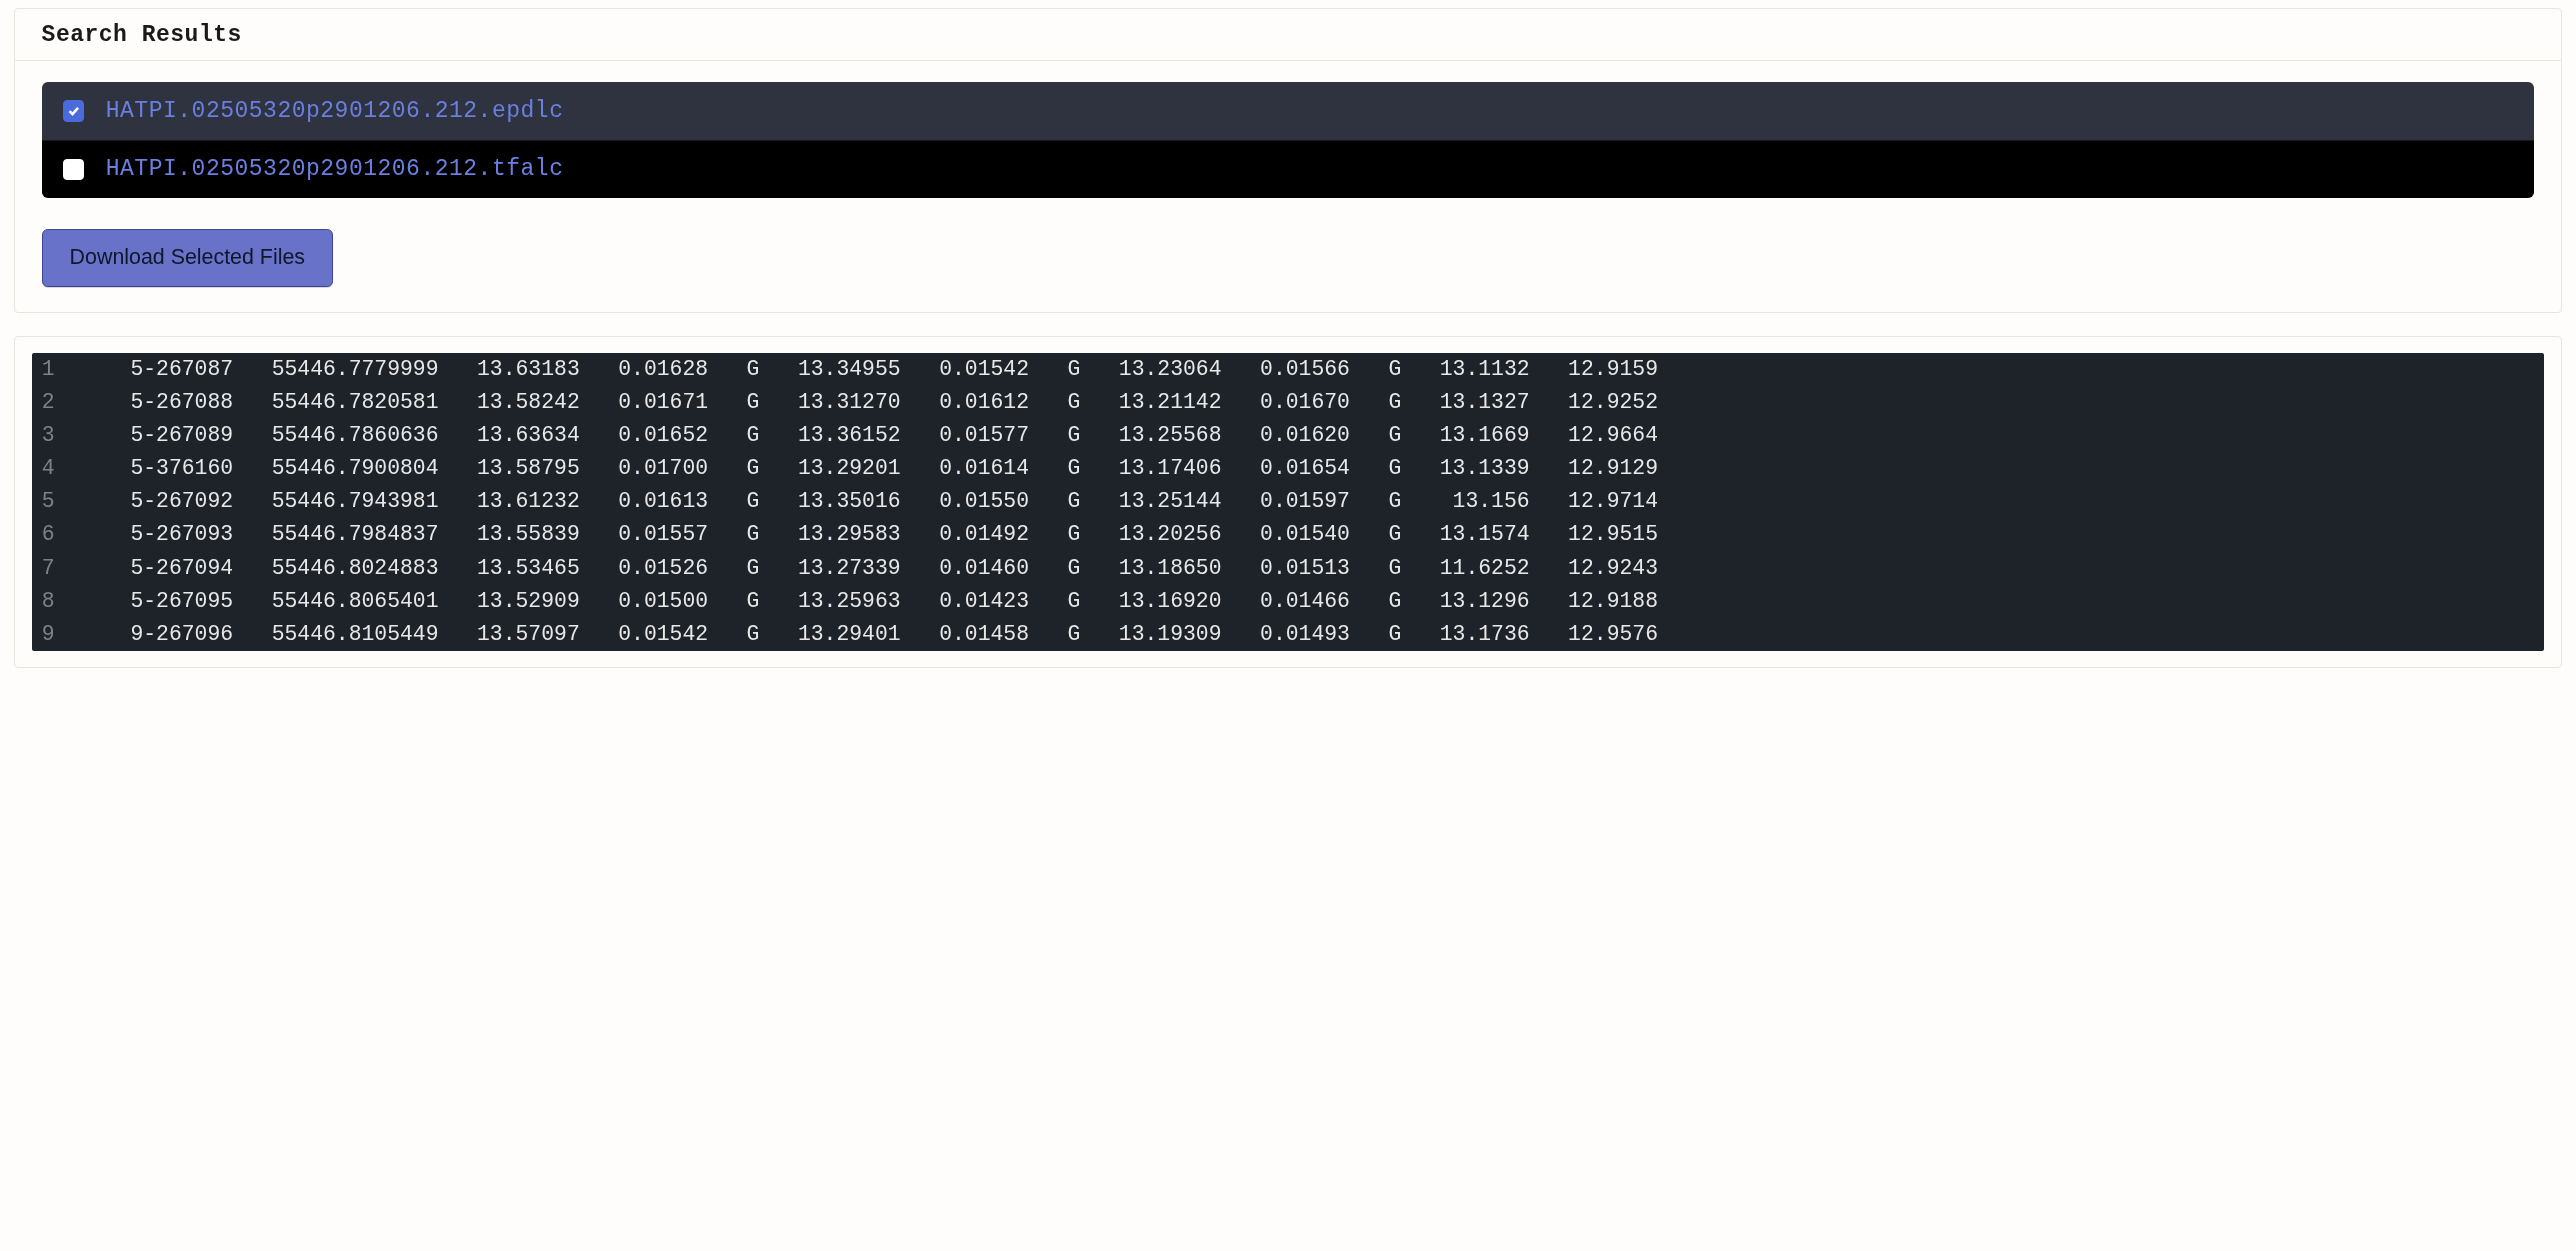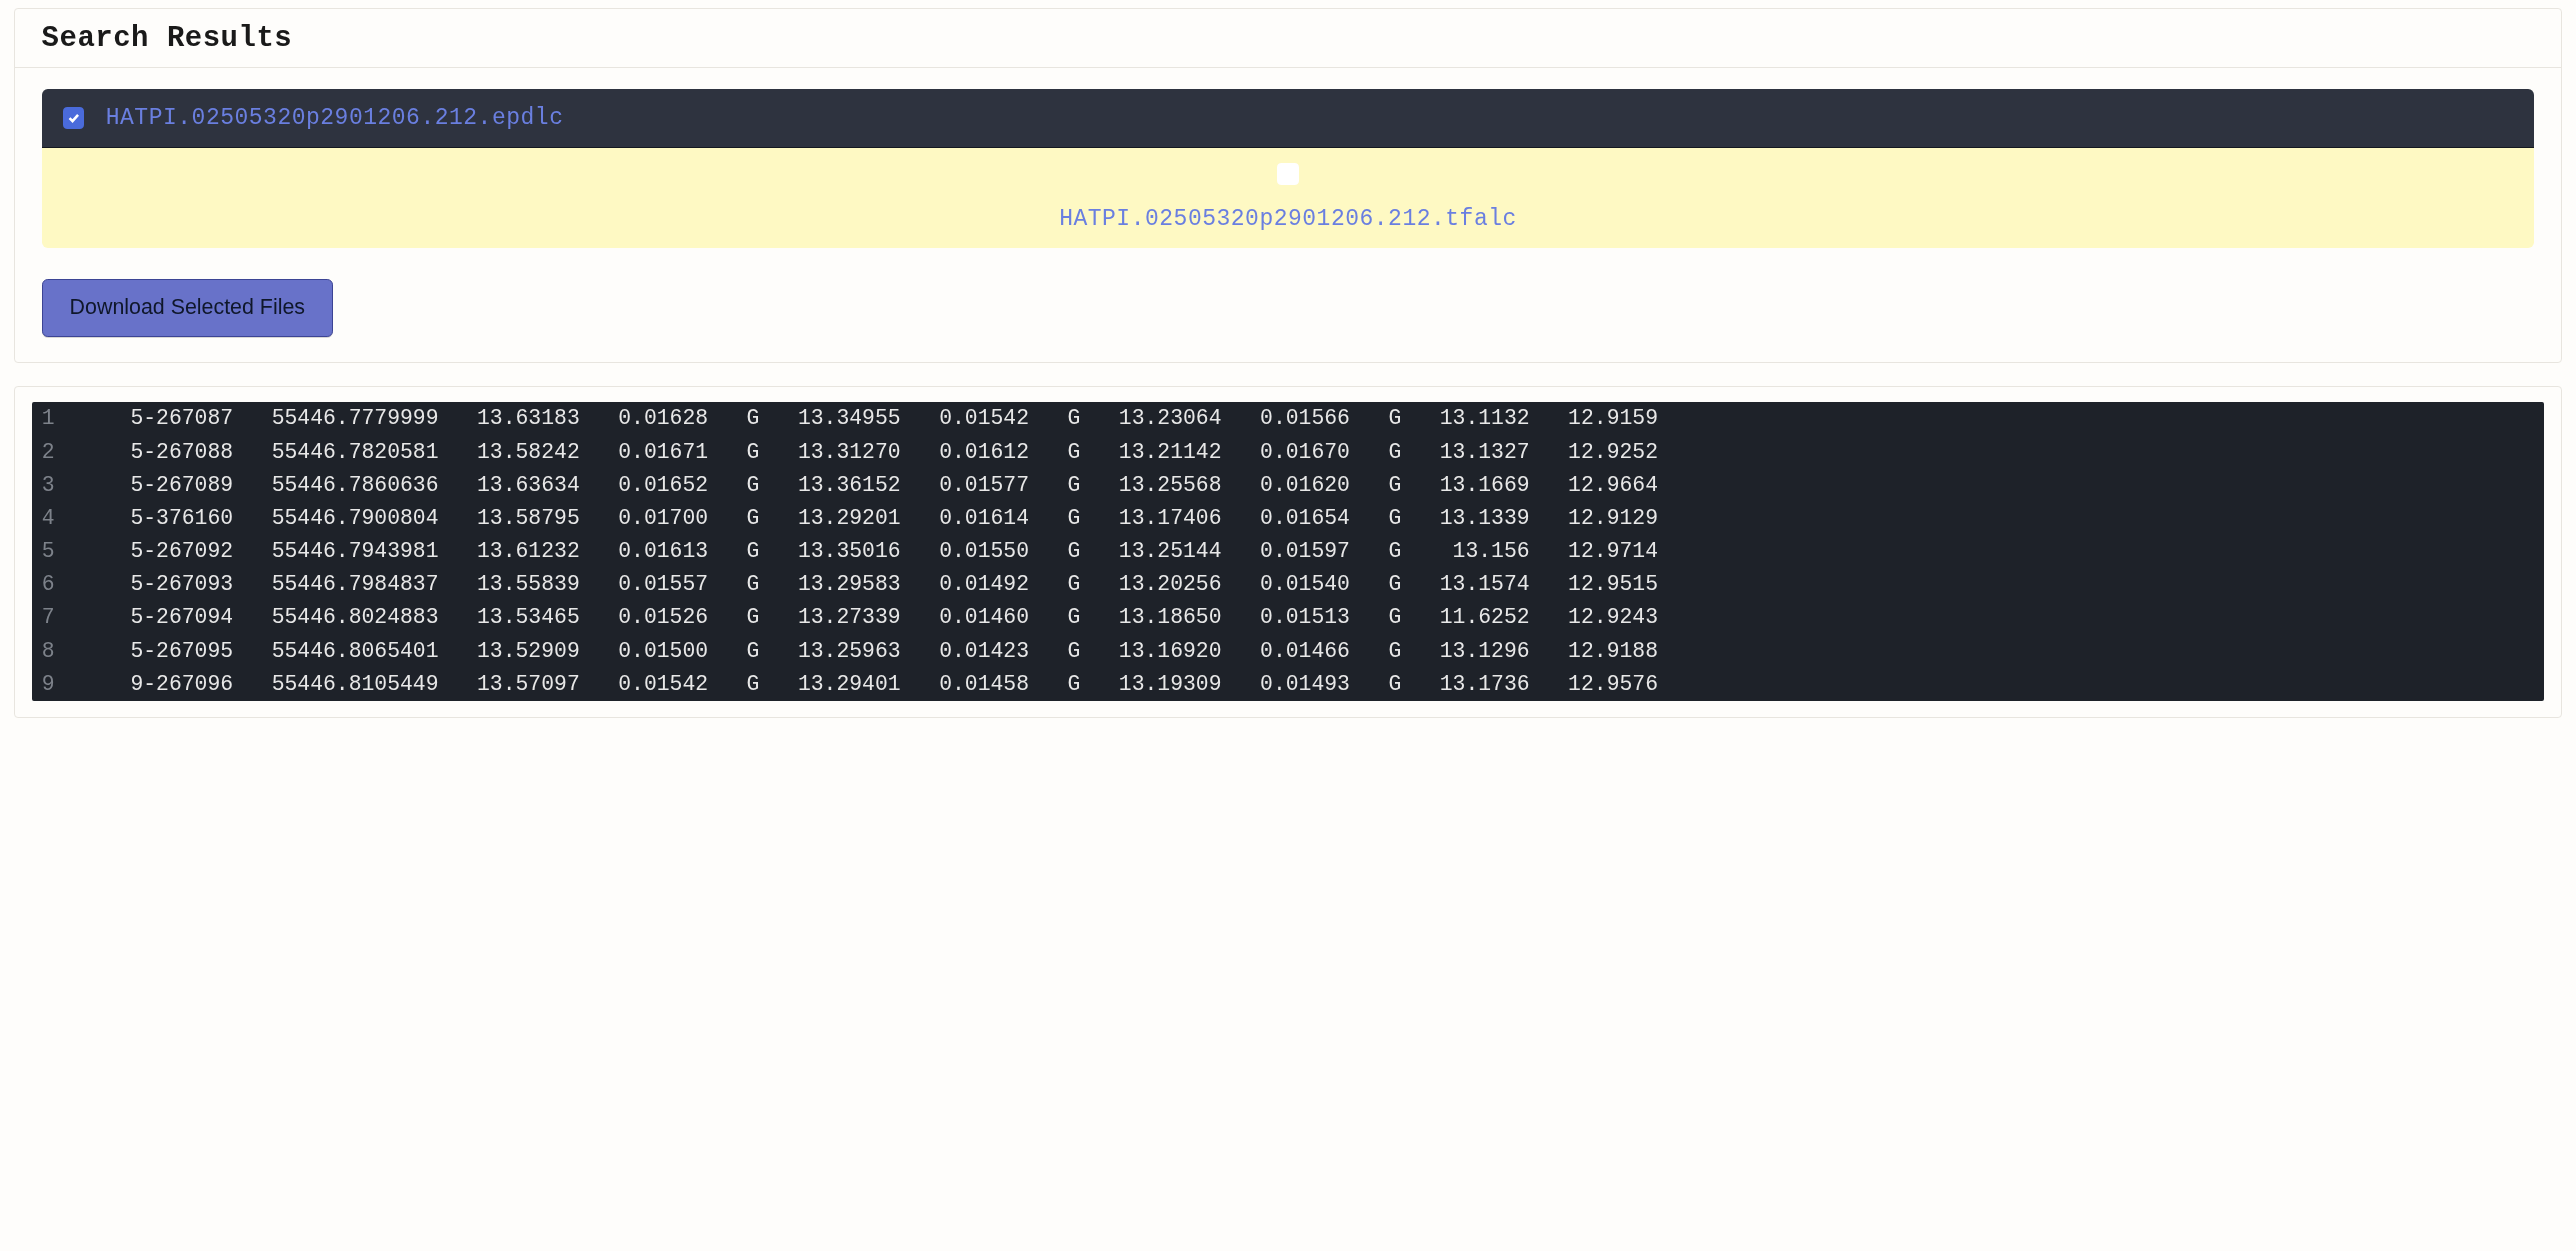--- a/index.html
+++ b/index.html
@@ -14,21 +14,21 @@
       border-radius: 3.9px;
       margin: 7.8px 13.6px;
     }
     .panel-header {
       padding: 13.6px 27px 11.7px 27px;
       border-bottom: 1px solid #e8e5df;
     }
     .panel-title {
       font-family: 'Courier New', Courier, monospace;
       font-weight: 700;
-      font-size: 29px;
+      font-size: 23px;
       color: #1a1a1a;
       letter-spacing: 0.5px;
     }
     .panel-body {
       padding: 21.4px 27px 25px 27px;
     }
     .file-list {
       border-radius: 5.8px;
       overflow: hidden;
     }
@@ -36,23 +36,22 @@
       display: flex;
       align-items: center;
       padding: 15.6px 21.4px;
       gap: 21.4px;
     }
     .file-item.selected {
       background: #2e333f;
       text-align: right;
     }
     .file-item.unselected {
-      background: #fef9c3;
+      background: #000000;
       border-top: 1.9px solid #141820;
-      flex-direction: column;
     }
     .checkbox {
       width: 21.4px;
       height: 21.4px;
       border: 1.9px solid #fff;
       border-radius: 3.9px;
       display: flex;
       align-items: center;
       justify-content: center;
       cursor: pointer;

